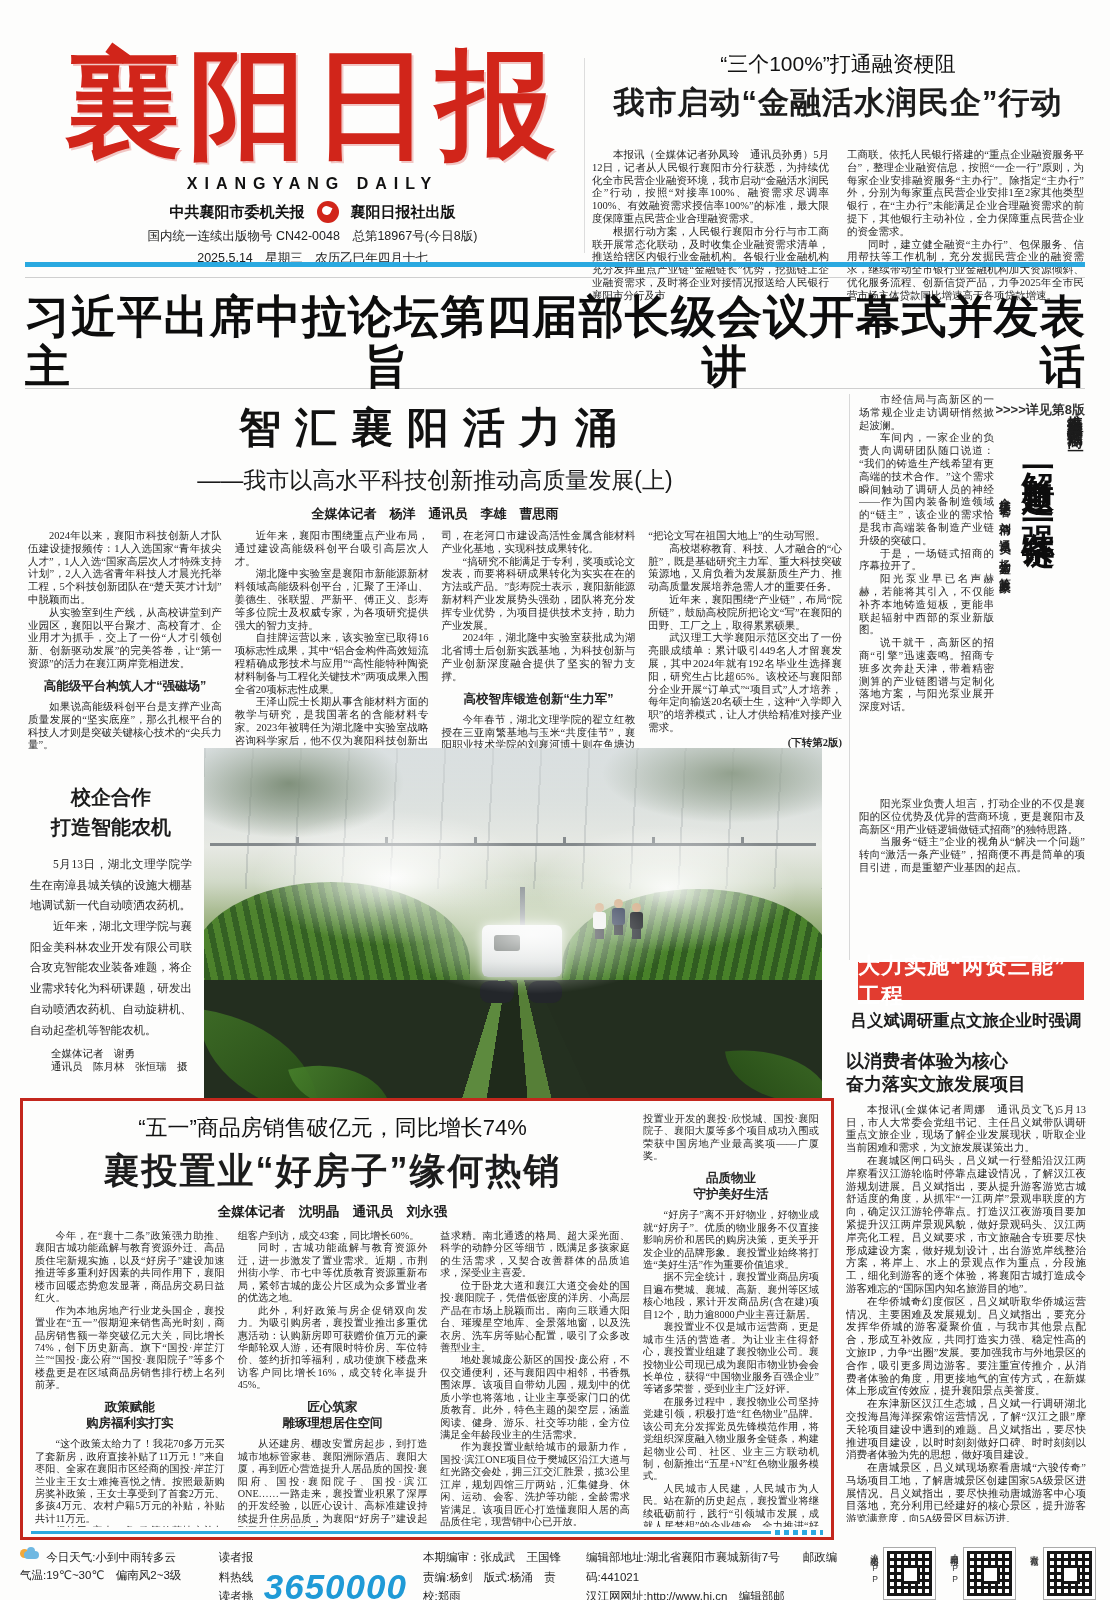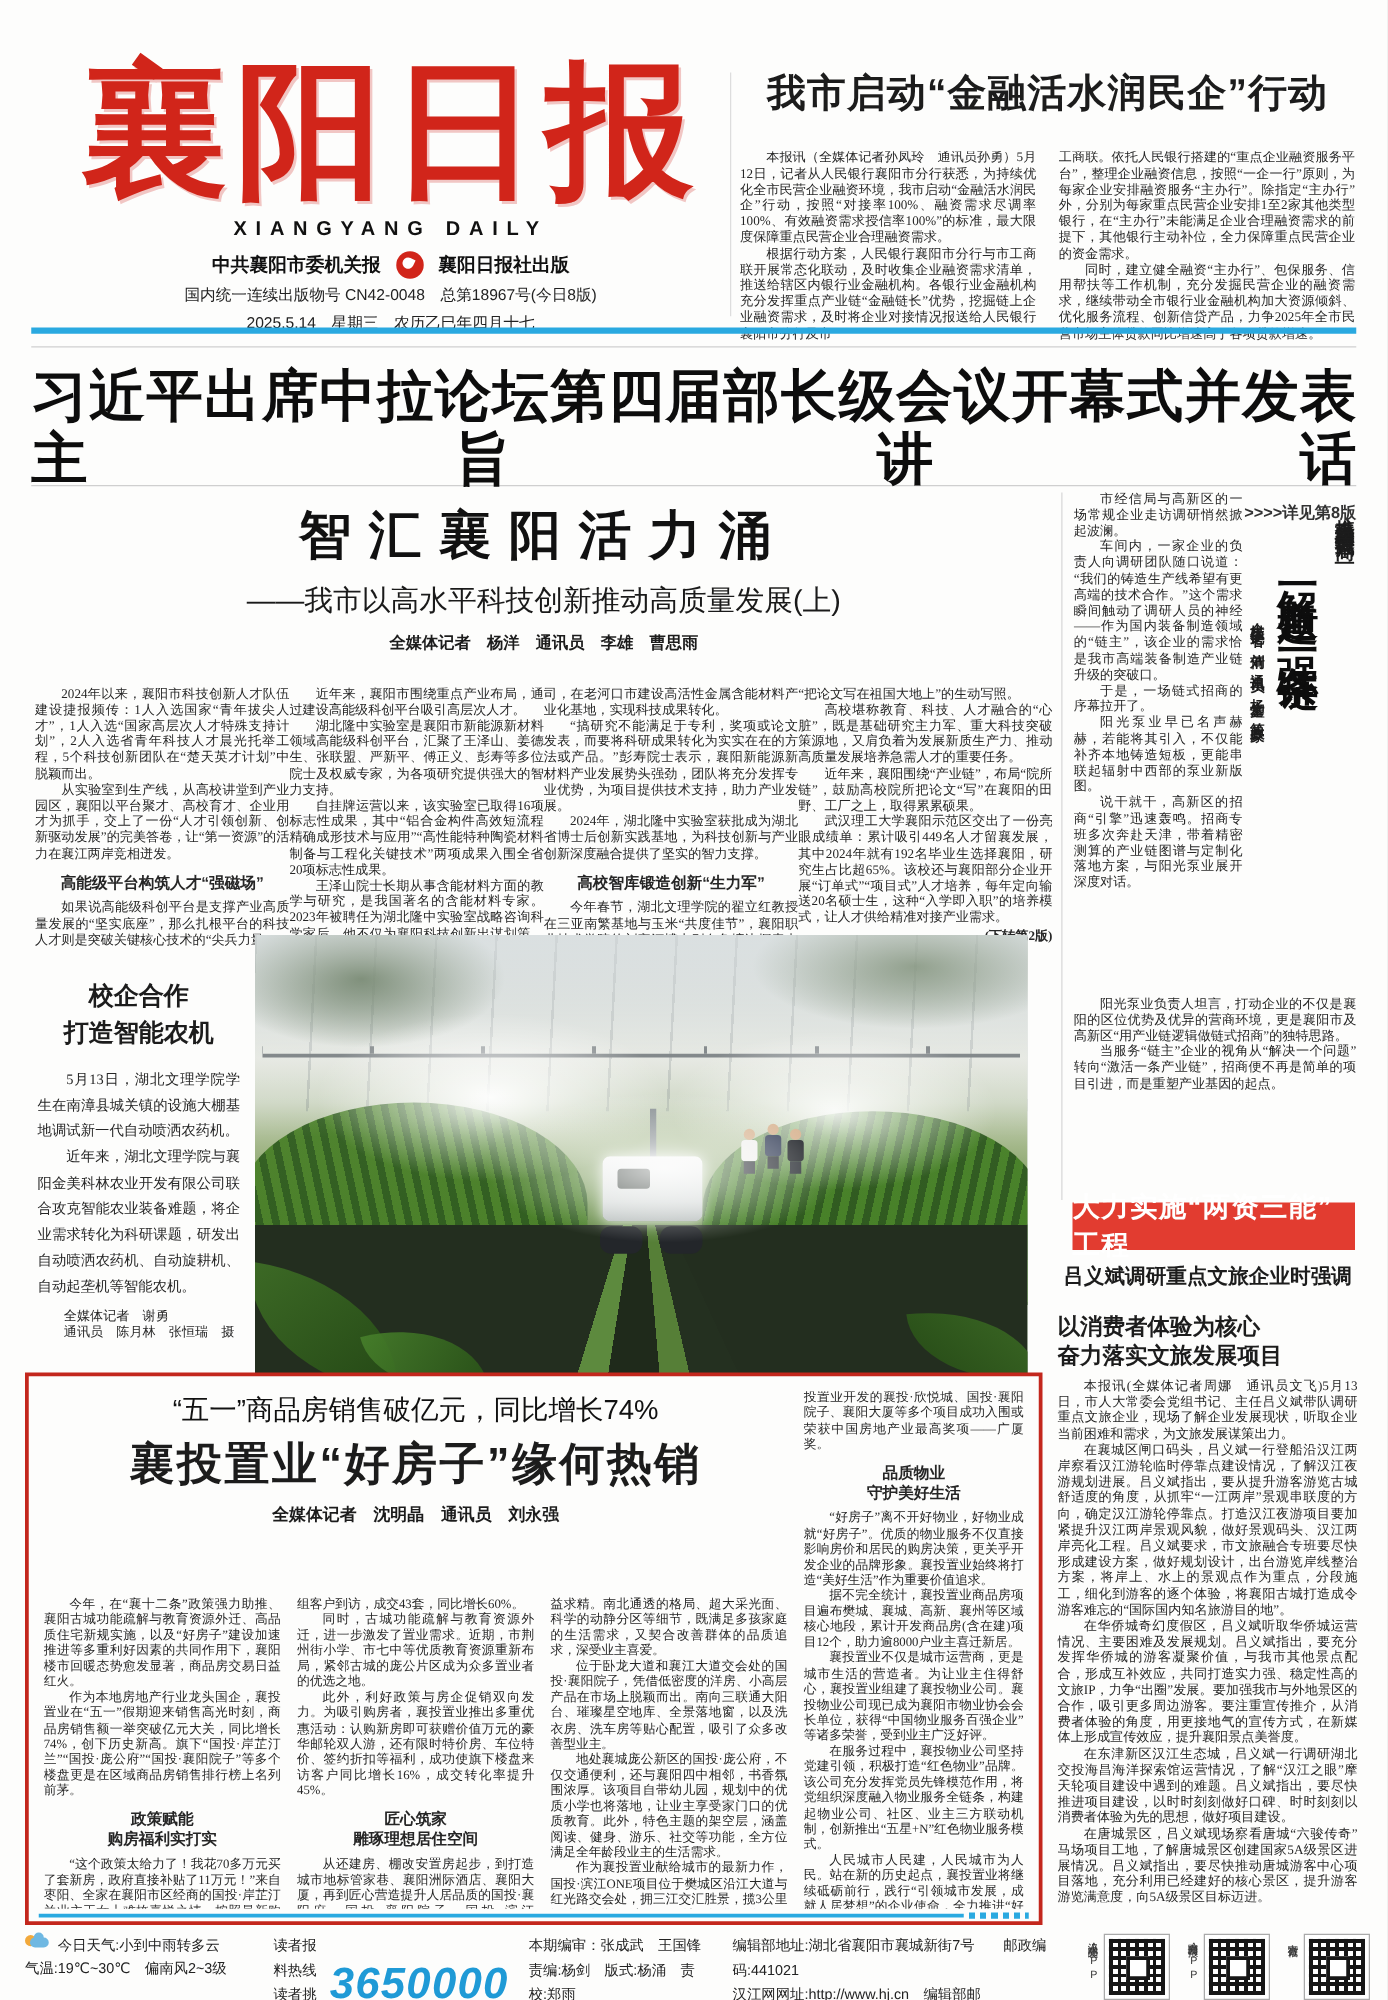--- a/index.html
+++ b/index.html
@@ -46,21 +46,21 @@
   .top-band h1{margin:0;font-size:45px;font-weight:900;letter-spacing:0;color:#0d0d0d;
             text-align:justify;text-align-last:justify;line-height:1.1;}
   .see-page{font-size:13px;color:#333;text-align:right;margin-top:10px;font-weight:bold;}
 
   
   .tech{position:absolute;left:28px;top:400px;width:814px;}
   .tech-title{font-family:"DejaVu Serif","Liberation Serif",serif;font-weight:900;font-size:42px;
               letter-spacing:14px;text-align:center;color:#111;}
   .tech-subtitle{font-size:23px;text-align:center;margin-top:9px;color:#1a1a1a;}
   .tech-byline{font-size:13px;font-weight:bold;text-align:center;margin-top:9px;}
-  .tech-cols{display:flex;margin-top:27px;height:222px;overflow:hidden;}
+  .tech-cols{display:flex;gap:13px;margin-top:7px;height:222px;overflow:hidden;}
   .tech-col{flex:1;}
 
   
   .chain{position:absolute;left:849px;top:394px;width:236px;height:566px;border-left:1px solid #d8d8d8;
          padding-left:9px;box-sizing:border-box;}
   .chain-partA{display:flex;height:396px;overflow:hidden;}
   .chain-bodyA{flex:1;overflow:hidden;}
   .v-text{writing-mode:vertical-rl;text-orientation:upright;}
   .chain-byline{font-size:11.5px;font-weight:bold;padding-top:95px;margin:0 3px;letter-spacing:2px;}
   .chain-title{font-family:"DejaVu Serif","Liberation Serif",serif;font-weight:900;font-size:33px;
@@ -121,21 +121,21 @@
   .ph-haze{inset:0;background:linear-gradient(180deg,rgba(255,255,255,.5),rgba(255,255,255,0) 46%);}
 
   
   .housing-box{position:absolute;left:20px;top:1098px;width:814px;height:442px;border:3px solid #c3271d;
                box-sizing:border-box;padding:12px 12px 10px;display:flex;gap:13px;}
   .housing-main{flex:1;display:flex;flex-direction:column;}
   .housing-kicker{font-size:22px;text-align:center;color:#111;}
   .housing-headline{font-size:36px;font-weight:900;text-align:center;letter-spacing:2px;margin-top:4px;}
   .housing-byline{font-size:13.5px;font-weight:bold;text-align:center;margin-top:7px;}
   .housing-cols{display:flex;gap:13px;margin-top:9px;flex:1;overflow:hidden;}
-  .housing-col{flex:1;margin-top:48px;}
+  .housing-col{flex:1;}
   .housing-box .bodytext{font-size:10.2px;}
   .housing-side{width:176px;overflow:hidden;}
   .box-blue-line{position:absolute;left:8px;right:60px;bottom:3px;height:3px;background:#2aa9e0;}
   .box-blue-dots{position:absolute;right:8px;bottom:2px;width:48px;height:5px;
        background:repeating-linear-gradient(90deg,#2aa9e0 0 5px,transparent 5px 9px);}
 
   
   .footer{position:absolute;left:20px;top:1548px;width:1075px;display:flex;align-items:flex-start;gap:16px;
           font-size:11.5px;color:#222;}
   .footer .line{line-height:1.6;}
@@ -169,20 +169,21 @@
       <span>中共襄阳市委机关报</span>
       <span class="logo-badge"></span>
       <span>襄阳日报社出版</span>
     </div>
     <div class="issue-line">国内统一连续出版物号 CN42-0048　总第18967号(今日8版)</div>
     <div class="date-line">2025.5.14　星期三　农历乙巳年四月十七</div>
   </div>
   <div class="masthead-vrule"></div>
 
   <div class="finance">
+    <div class="finance-kicker">“三个100%”打通融资梗阻</div>
     <div class="finance-headline">我市启动“金融活水润民企”行动</div>
     <div class="finance-cols">
       <div class="finance-col bodytext">
           <p class="para">本报讯（全媒体记者孙凤玲　通讯员孙勇）5月12日，记者从人民银行襄阳市分行获悉，为持续优化全市民营企业融资环境，我市启动“金融活水润民企”行动，按照“对接率100%、融资需求尽调率100%、有效融资需求授信率100%”的标准，最大限度保障重点民营企业合理融资需求。</p>
           <p class="para">根据行动方案，人民银行襄阳市分行与市工商联开展常态化联动，及时收集企业融资需求清单，推送给辖区内银行业金融机构。各银行业金融机构充分发挥重点产业链“金融链长”优势，挖掘链上企业融资需求，及时将企业对接情况报送给人民银行襄阳市分行及市</p>
         </div>
       <div class="finance-col bodytext">
           <p class="para cont">工商联。依托人民银行搭建的“重点企业融资服务平台”，整理企业融资信息，按照“一企一行”原则，为每家企业安排融资服务“主办行”。除指定“主办行”外，分别为每家重点民营企业安排1至2家其他类型银行，在“主办行”未能满足企业合理融资需求的前提下，其他银行主动补位，全力保障重点民营企业的资金需求。</p>
           <p class="para">同时，建立健全融资“主办行”、包保服务、信用帮扶等工作机制，充分发掘民营企业的融资需求，继续带动全市银行业金融机构加大资源倾斜、优化服务流程、创新信贷产品，力争2025年全市民营市场主体贷款同比增速高于各项贷款增速。</p>
         </div>

